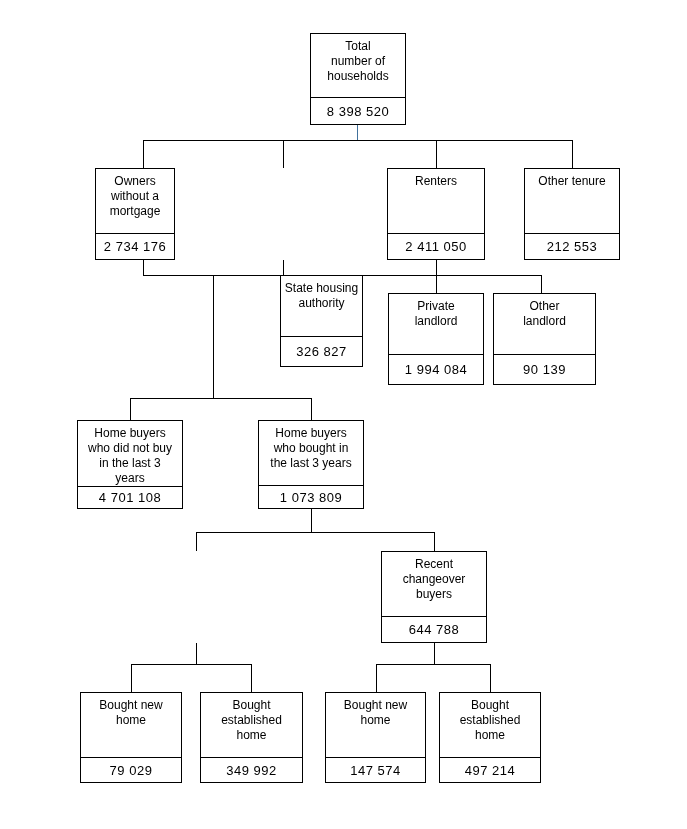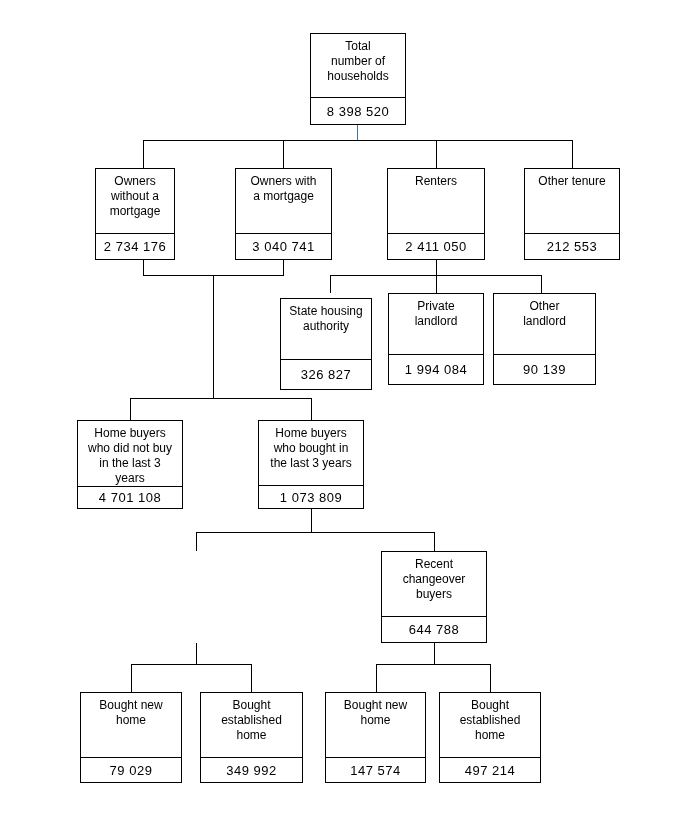--- a/index.html
+++ b/index.html
@@ -92,35 +92,30 @@
 households</div>
     <div class="value">8 398 520</div>
   </div>
 
   <div class="node r2" style="left:95px;top:168px;width:80px;height:92px">
     <div class="label">Owners
 without a
 mortgage</div>
     <div class="value">2 734 176</div>
   </div>
-  <div class="node r2" style="left:235px;top:168px;width:97px;height:92px">
-    <div class="label">Owners with
-a mortgage</div>
-    <div class="value">3 040 741</div>
-  </div>
   <div class="node r2" style="left:387px;top:168px;width:98px;height:92px">
     <div class="label">Renters</div>
     <div class="value">2 411 050</div>
   </div>
   <div class="node r2" style="left:524px;top:168px;width:96px;height:92px">
     <div class="label">Other tenure</div>
     <div class="value">212 553</div>
   </div>
 
-  <div class="node r3" style="left:280px;top:298px;width:92px;height:92px">
+  <div class="node r3" style="left:280px;top:275px;width:83px;height:92px">
     <div class="label">State housing
 authority</div>
     <div class="value">326 827</div>
   </div>
   <div class="node r3" style="left:388px;top:293px;width:96px;height:92px">
     <div class="label">Private
 landlord</div>
     <div class="value">1 994 084</div>
   </div>
   <div class="node r3" style="left:493px;top:293px;width:103px;height:92px">

